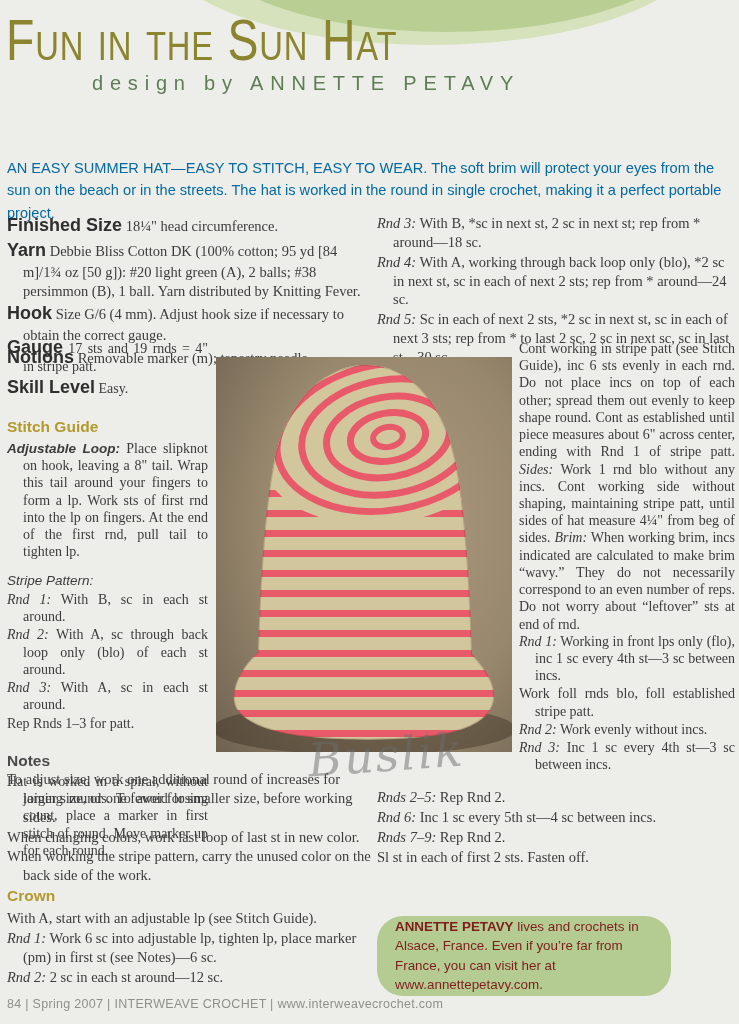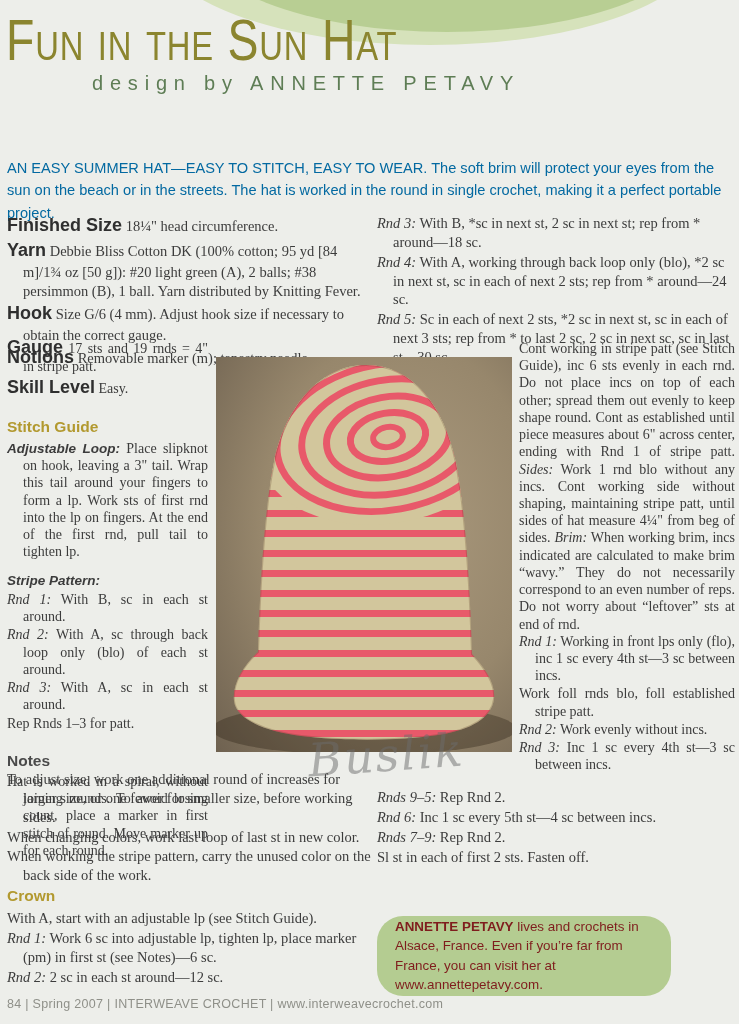--- a/index.html
+++ b/index.html
@@ -135,23 +135,23 @@
 
   <div class="block narrow" style="left:7px; top:336px; width:201px;">
     <div>
 
         <p class="hang"><span class="spec-label">Gauge</span> <span>17 sts and 19 rnds = 4" in stripe patt.</span></p>
 
         <p class="hang"><span class="spec-label">Skill Level</span> <span>Easy.</span></p>
       </div>
     <div class="gap-s"></div>
     <h3 class="gold-head">Stitch Guide</h3>
-    <p class="hang"><span class="ital-label">Adjustable Loop:</span> <span>Place slipknot on hook, leaving a 3" tail. Wrap this tail around your fingers to form a lp. Work sts of first rnd into the lp on fingers. At the end of the first rnd, pull tail to tighten lp.</span></p>
+    <p class="hang"><span class="ital-label">Adjustable Loop:</span> <span>Place slipknot on hook, leaving a 8" tail. Wrap this tail around your fingers to form a lp. Work sts of first rnd into the lp on fingers. At the end of the first rnd, pull tail to tighten lp.</span></p>
     <div class="gap-m"></div>
-    <p class="hang ital-label" style="font-weight:700;">Stripe Pattern:</p>
+    <p class="hang ital-label" style="font-weight:400;">Stripe Pattern:</p>
     <div>
 
         <p class="hang"><span class="rnd-label">Rnd 1:</span> <span>With B, sc in each st around.</span></p>
 
         <p class="hang"><span class="rnd-label">Rnd 2:</span> <span>With A, sc through back loop only (blo) of each st around.</span></p>
 
         <p class="hang"><span class="rnd-label">Rnd 3:</span> <span>With A, sc in each st around.</span></p>
       </div>
     <p class="hang">Rep Rnds 1–3 for patt.</p>
     <div class="gap-s"></div>
@@ -193,21 +193,21 @@
 
         <p class="hang"><span class="rnd-label">Rnd 1:</span> <span>Work 6 sc into adjustable lp, tighten lp, place marker (pm) in first st (see Notes)—6 sc.</span></p>
 
         <p class="hang"><span class="rnd-label">Rnd 2:</span> <span>2 sc in each st around—12 sc.</span></p>
       </div>
   </div>
 
   <div class="block" style="left:377px; top:788px; width:358px; line-height:1.3;">
     <div>
 
-        <p class="hang"><span class="rnd-label">Rnds 9–5:</span> <span>Rep Rnd 2.</span></p>
+        <p class="hang"><span class="rnd-label">Rnds 2–5:</span> <span>Rep Rnd 2.</span></p>
 
         <p class="hang"><span class="rnd-label">Rnd 6:</span> <span>Inc 1 sc every 5th st—4 sc between incs.</span></p>
 
         <p class="hang"><span class="rnd-label">Rnds 7–9:</span> <span>Rep Rnd 2.</span></p>
       </div>
     <p class="hang">Sl st in each of first 2 sts. Fasten off.</p>
   </div>
 
 
   <div class="bio-box">

